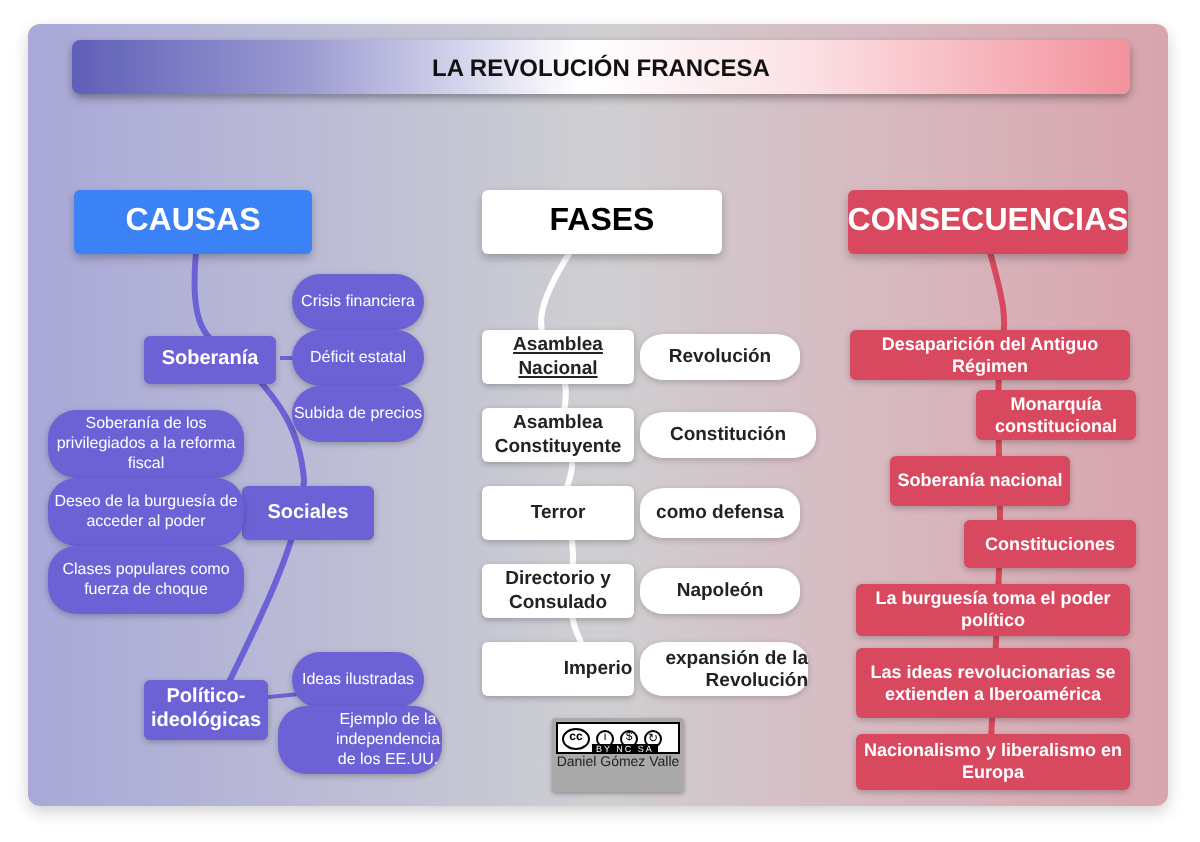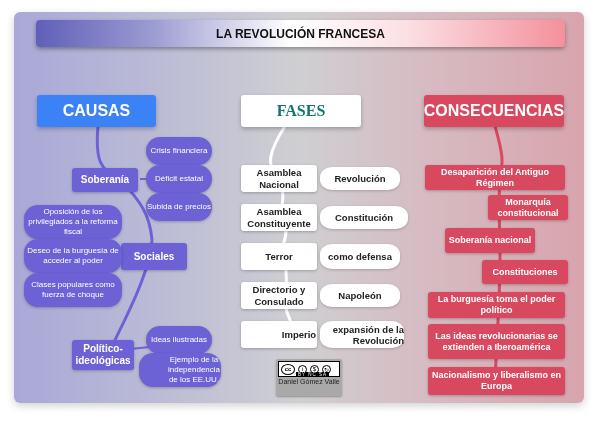--- a/index.html
+++ b/index.html
@@ -73,31 +73,31 @@
 </svg>
 
 <div class="node hdr blue" style="left:37px;top:95px;width:119px;height:32px;">CAUSAS</div>
 
 <div class="node blue-box" style="left:72px;top:168px;width:66px;height:24px;">Soberanía</div>
 <div class="node blue-pill" style="left:146px;top:137px;width:66px;height:28px;">Crisis financiera</div>
 <div class="node blue-pill" style="left:146px;top:165px;width:66px;height:28px;">Déficit estatal</div>
 <div class="node blue-pill" style="left:146px;top:193px;width:66px;height:28px;">Subida de precios</div>
 
 <div class="node blue-box" style="left:121px;top:243px;width:66px;height:27px;">Sociales</div>
-<div class="node blue-pill" style="left:24px;top:205px;width:98px;height:34px;">Oposición de los privilegiados a la reforma fiscal</div>
+<div class="node blue-pill" style="left:24px;top:205px;width:98px;height:34px;">Soberanía de los privilegiados a la reforma fiscal</div>
 <div class="node blue-pill" style="left:24px;top:239px;width:98px;height:34px;">Deseo de la burguesía de acceder al poder</div>
 <div class="node blue-pill" style="left:24px;top:273px;width:98px;height:34px;">Clases populares como fuerza de choque</div>
 
 <div class="node blue-box" style="left:72px;top:340px;width:62px;height:30px;">Político-ideológicas</div>
 <div class="node blue-pill" style="left:146px;top:326px;width:66px;height:28px;">Ideas ilustradas</div>
 <div class="node blue-pill" style="left:139px;top:353px;width:82px;height:34px;padding-left:28px;">Ejemplo de la independencia de los EE.UU.</div>
 
-<div class="node hdr" style="left:241px;top:95px;width:120px;height:32px;background:#fff;color:#0f766e;font-family:Liberation Serif, serif;">FASES</div>
+<div class="node hdr" style="left:241px;top:95px;width:120px;height:32px;background:#fff;color:#000000;">FASES</div>
 
-<div class="node white-box" style="left:241px;top:165px;width:76px;height:27px;">Asamblea Nacional</div>
+<div class="node white-box" style="left:241px;top:165px;width:76px;height:27px;text-decoration:underline;">Asamblea Nacional</div>
 <div class="node cloud" style="left:320px;top:167px;width:80px;height:23px;">Revolución</div>
 
 <div class="node white-box" style="left:241px;top:204px;width:76px;height:27px;">Asamblea Constituyente</div>
 <div class="node cloud" style="left:320px;top:206px;width:88px;height:23px;">Constitución</div>
 
 <div class="node white-box" style="left:241px;top:243px;width:76px;height:27px;">Terror</div>
 <div class="node cloud" style="left:320px;top:244px;width:80px;height:25px;">como defensa</div>
 
 <div class="node white-box" style="left:241px;top:282px;width:76px;height:27px;">Directorio y Consulado</div>
 <div class="node cloud" style="left:320px;top:284px;width:80px;height:23px;">Napoleón</div>

